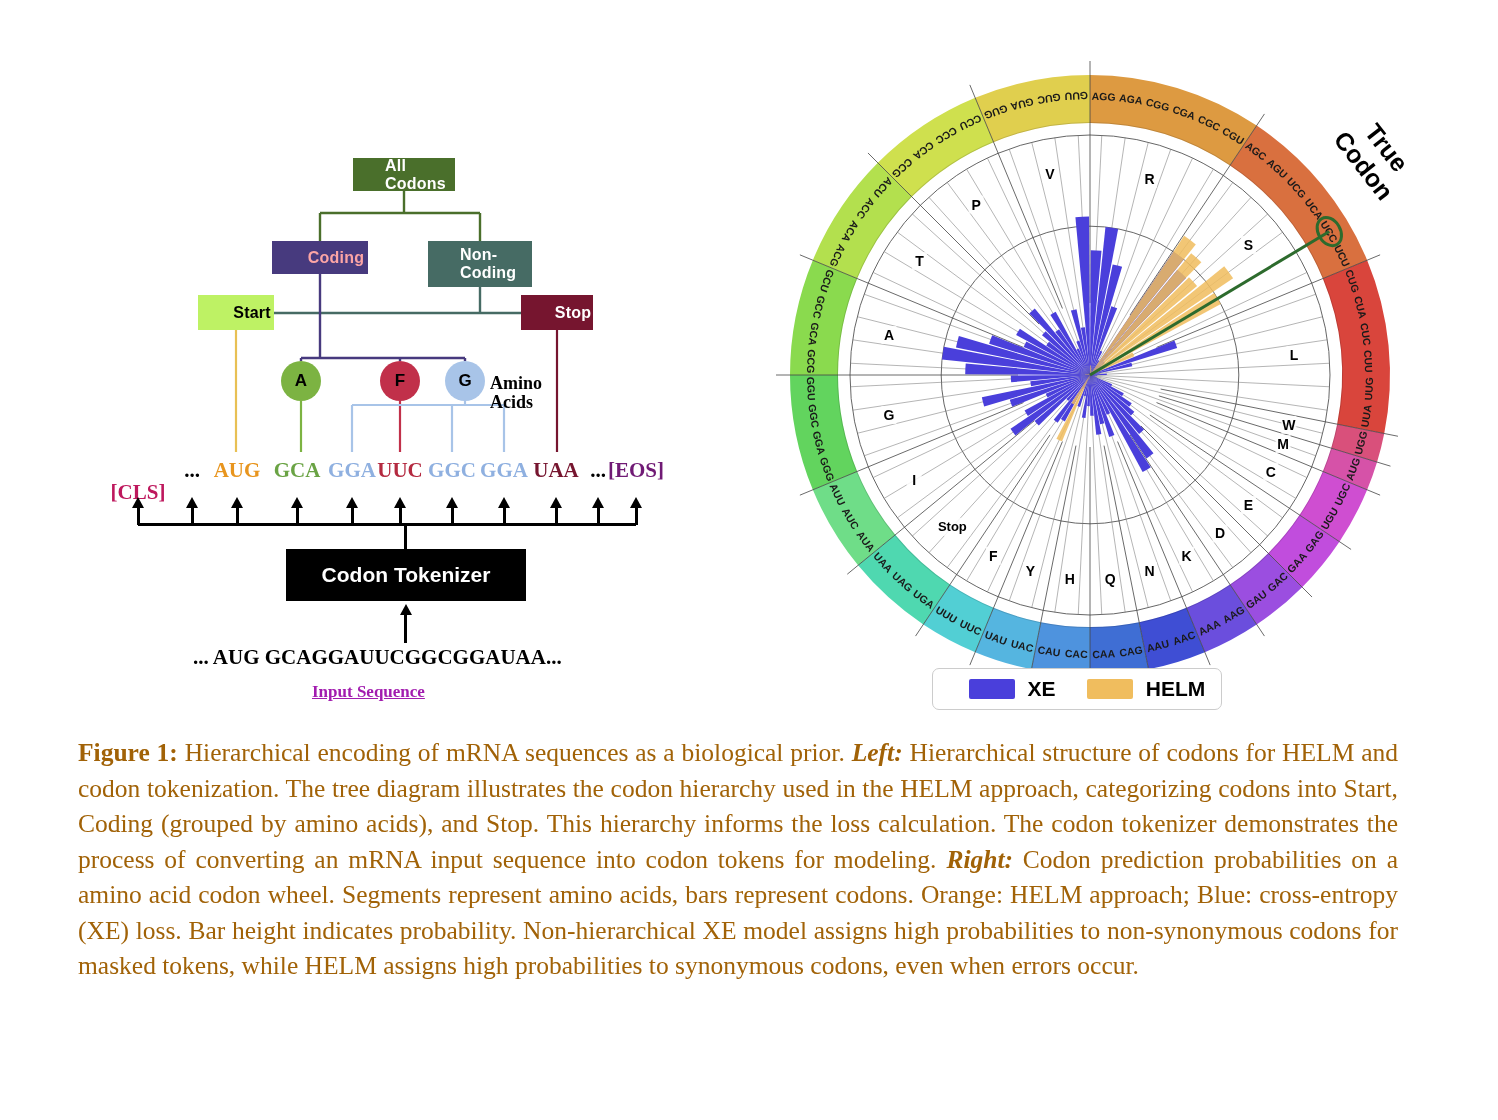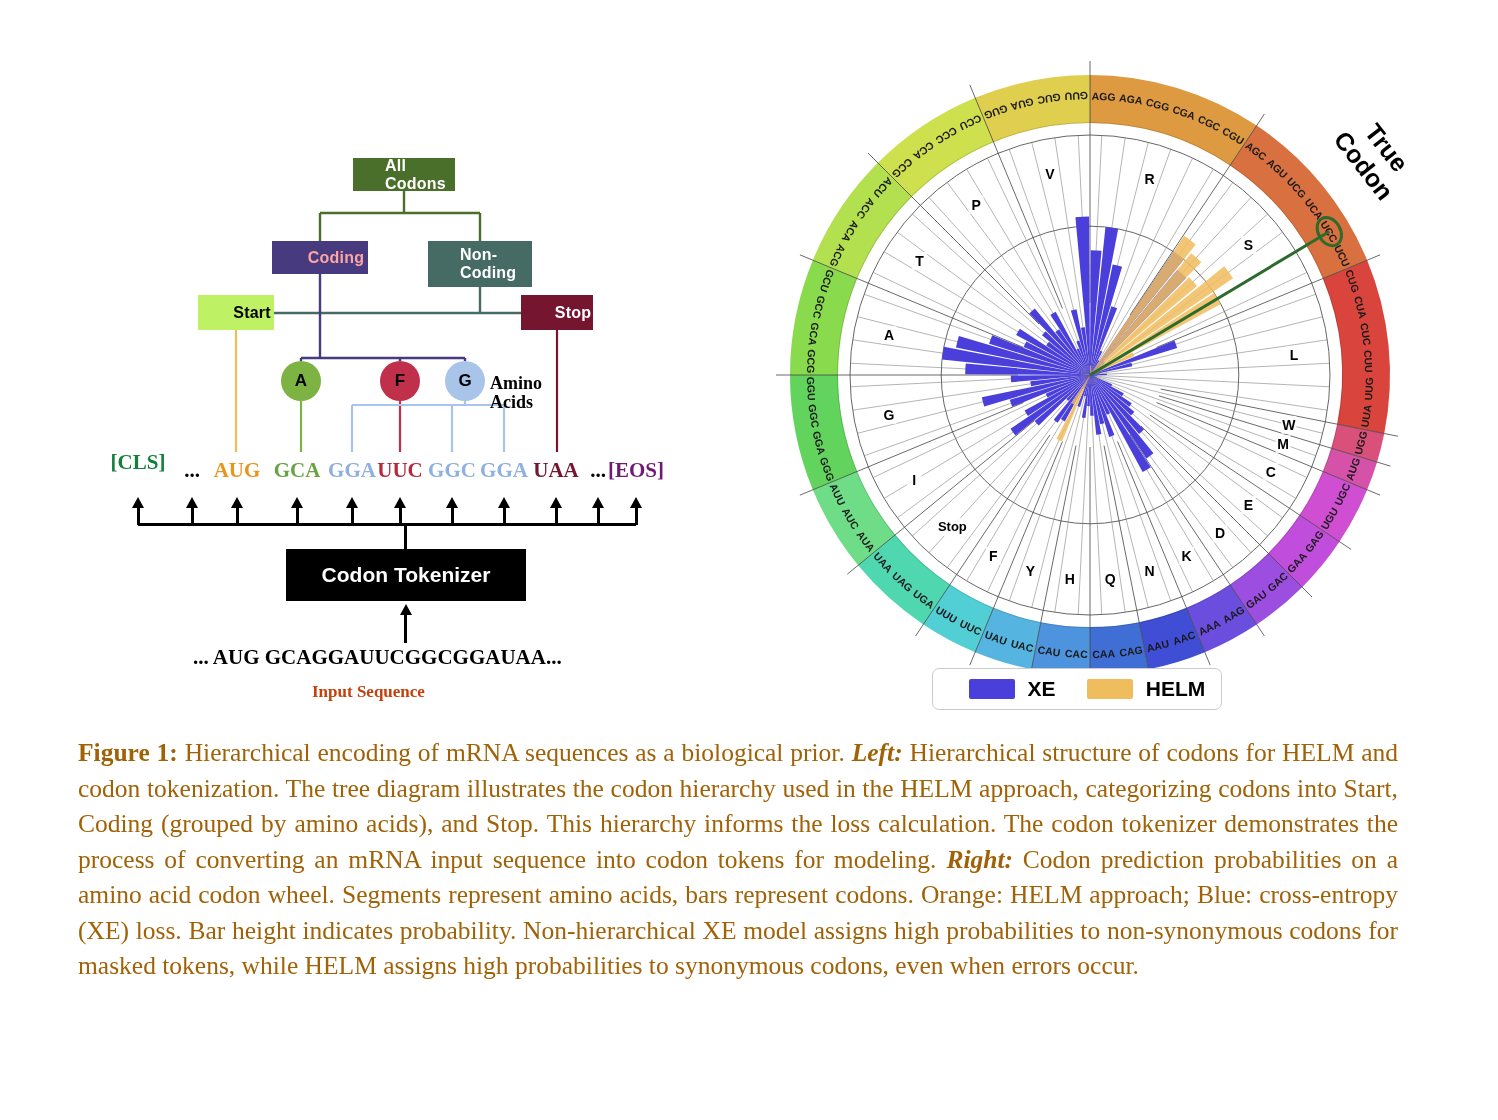--- a/index.html
+++ b/index.html
@@ -21,21 +21,21 @@
   .arrow-up{position:absolute;width:0;height:0;border-left:6px solid transparent;
        border-right:6px solid transparent;border-bottom:11px solid #000;}
   .vstem{position:absolute;background:#000;width:3px;}
   .hbar{position:absolute;background:#000;height:3px;}
   #tokenizer-box{position:absolute;background:#000;color:#fff;display:flex;
        align-items:center;justify-content:center;font-family:"Liberation Sans",sans-serif;
        font-weight:bold;font-size:21px;}
   #input-seq{position:absolute;font-family:"Liberation Serif",serif;font-weight:bold;
        font-size:21px;white-space:nowrap;color:#000;}
   #input-seq-label{position:absolute;font-family:"Liberation Serif",serif;font-weight:bold;
-       font-size:17px;color:#c2410c;white-space:nowrap;}
+       font-size:17px;color:#a21caf;white-space:nowrap;text-decoration:underline;}
 
   
   #right-panel{position:absolute;left:760px;top:60px;width:738px;height:660px;}
   #wheel-svg{position:absolute;left:0;top:0;}
   #legend-box{position:absolute;left:172px;top:608px;width:268px;height:40px;
       border:1px solid #cccccc;border-radius:7px;background:#fff;
       display:flex;align-items:center;justify-content:space-around;padding-left:20px;}
   .lg-item{display:flex;align-items:center;gap:13px;}
   .lg-swatch{width:46px;height:20px;border-radius:2px;}
   .lg-text{font-family:"Liberation Sans",sans-serif;font-weight:bold;font-size:21px;color:#000;}
@@ -79,21 +79,21 @@
         <div class="node" style="left: 272px; top: 241px; width: 96px; height: 33px; background: rgb(71, 58, 126); color: #fca5a5;">Coding</div>
         <div class="node" style="left: 428px; top: 241px; width: 104px; height: 46px; background: rgb(70, 107, 100); color: rgb(255, 255, 255);">Non-Coding</div>
         <div class="node" style="left: 198px; top: 295px; width: 76px; height: 35px; background: #bef264; color: rgb(0, 0, 0);">Start</div>
         <div class="node" style="left: 521px; top: 295px; width: 72px; height: 35px; background: rgb(118, 21, 47); color: rgb(255, 255, 255);">Stop</div>
         <div class="aa-circle" style="left: 281px; top: 361px; width: 40px; height: 40px; background: rgb(124, 179, 66); color: rgb(0, 0, 0);">A</div>
         <div class="aa-circle" style="left: 380px; top: 361px; width: 40px; height: 40px; background: rgb(193, 48, 74); color: rgb(0, 0, 0);">F</div>
         <div class="aa-circle" style="left: 445px; top: 361px; width: 40px; height: 40px; background: rgb(168, 196, 232); color: rgb(0, 0, 0);">G</div>
         <div class="aa-lbl" style="left: 490px; top: 358px; margin-top: 16px;"><span>Amino</span><br><span>Acids</span></div>
       </div>
     <div id="token-row">
-        <div class="tok" style="left: 96px; top: 450px; width: 84px; color: #15803d;">[CLS]</div>
+        <div class="tok" style="left: 96px; top: 480px; width: 84px; color: #be185d;">[CLS]</div>
         <div class="arrow-up" style="left: 132px; top: 497px;"></div>
         <div class="vstem" style="left: 136.5px; top: 508px; height: 17px;"></div>
         <div class="tok" style="left: 150px; top: 458px; width: 84px; color: rgb(0, 0, 0);">...</div>
         <div class="arrow-up" style="left: 186px; top: 497px;"></div>
         <div class="vstem" style="left: 190.5px; top: 508px; height: 17px;"></div>
         <div class="tok" style="left: 195px; top: 458px; width: 84px; color: rgb(232, 149, 30);">AUG</div>
         <div class="arrow-up" style="left: 231px; top: 497px;"></div>
         <div class="vstem" style="left: 235.5px; top: 508px; height: 17px;"></div>
         <div class="tok" style="left: 255px; top: 458px; width: 84px; color: rgb(106, 163, 68);">GCA</div>
         <div class="arrow-up" style="left: 291px; top: 497px;"></div>

